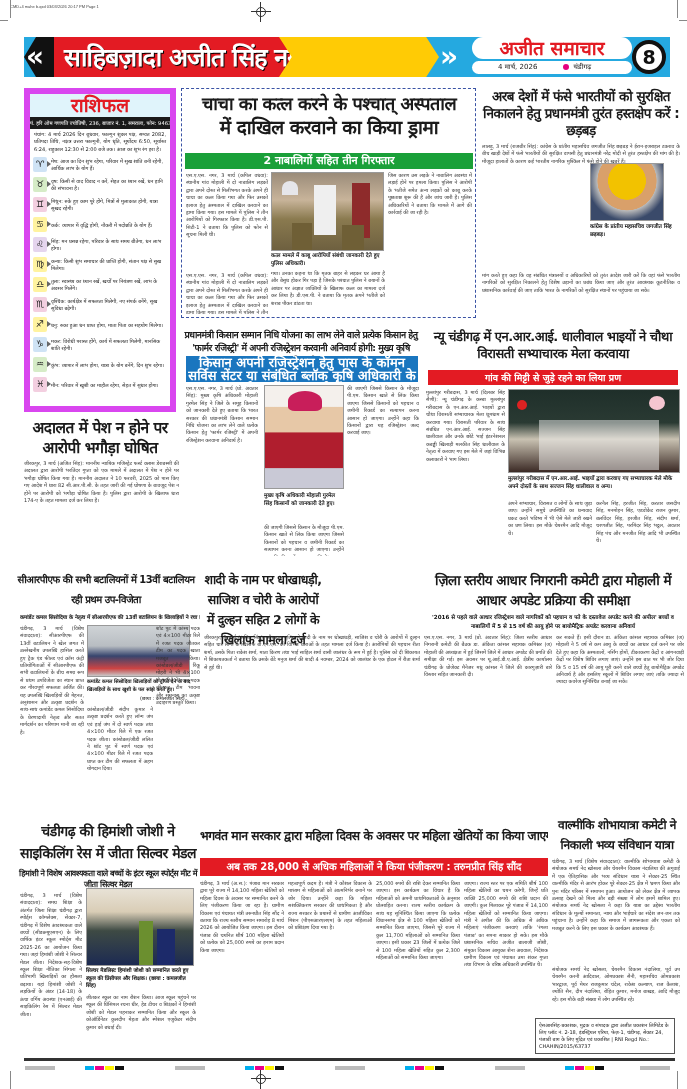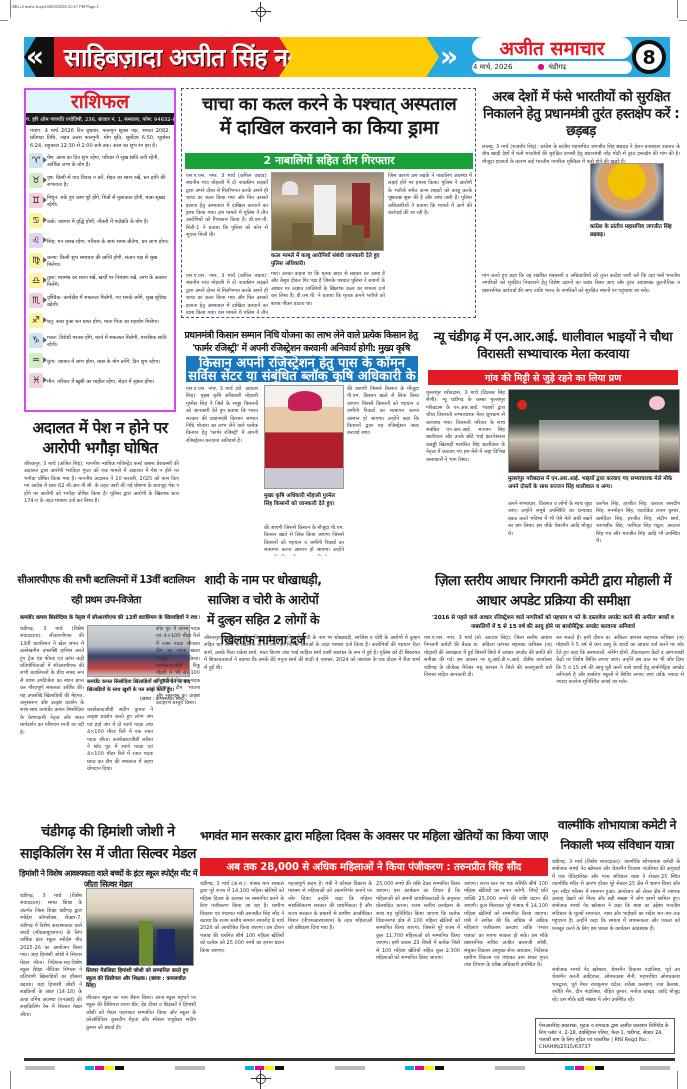--- a/index.html
+++ b/index.html
@@ -13,25 +13,25 @@
 .hline{position:absolute;height:1px;background:#888}
 
 .masthead{position:absolute;left:24px;top:37px;width:646px;height:40px;background:#25a9e0;overflow:hidden}
 .mh-red{position:absolute;left:30px;top:0;width:250px;height:40px;background:#e31b23;clip-path:polygon(0 0,100% 0,100% 100%,0 100%)}
 .mh-yel{position:absolute;left:255px;top:0;width:160px;height:40px;background:#ffcb05;clip-path:polygon(0 0,92% 0,100% 50%,92% 100%,0 100%,8% 50%)}
 .mh-black{position:absolute;left:0;top:0;width:30px;height:40px;background:#111;clip-path:polygon(40% 0,100% 0,100% 100%,40% 100%,0 50%)}
 .mh-chev{position:absolute;color:#fff;font-size:28px;font-weight:bold;top:1px;line-height:38px}
 .mh-title{position:absolute;left:40px;top:2px;font-family:"DejaVu Serif",serif;font-weight:bold;font-size:25px;color:#fff;letter-spacing:-1px;white-space:nowrap;text-shadow:1px 1px 0 #000}
 .mh-sam{position:absolute;left:272px;top:0px;font-family:"DejaVu Serif",serif;font-weight:bold;font-size:30px;color:#e31b23;white-space:nowrap}
 .mh-ajit{position:absolute;left:448px;top:0;width:160px;text-align:center;font-family:"DejaVu Serif",serif;font-weight:bold;font-size:19px;color:#e31b23;background:#fff;border-radius:12px;height:22px;line-height:22px}
-.mh-date{position:absolute;left:448px;top:24px;width:160px;height:13px;background:#fff;border-radius:7px;font-size:7px;line-height:13px;padding-left:1px;color:#222;white-space:nowrap}
+.mh-date{position:absolute;left:448px;top:24px;width:160px;height:13px;background:#fff;border-radius:7px;font-size:7px;line-height:13px;padding-left:26px;color:#222;white-space:nowrap}
 .mh-date .dot{display:inline-block;width:6px;height:6px;border-radius:50%;background:#e6007e;margin:0 4px 0 26px;vertical-align:middle}
 .mh-page{position:absolute;right:4px;top:3px;width:34px;height:34px;border-radius:50%;background:#fff;border:4px solid #111;font-size:19px;font-weight:bold;text-align:center;line-height:27px;color:#111}
 
-.rashi{position:absolute;left:24px;top:88px;width:152px;height:324px;border:2px solid #d946ef;background:#fff}
+.rashi{position:absolute;left:24px;top:88px;width:152px;height:324px;border:6px solid #d946ef;background:#fff}
 .rashi-head{height:23px;background:#e0f4fb;color:#e31b23;font-family:"DejaVu Serif",serif;font-size:19px;font-weight:bold;text-align:center;line-height:23px}
 .rashi-sub{background:#1a1a1a;color:#fff;font-size:5.2px;text-align:center;padding:2px 0;white-space:nowrap;overflow:hidden}
 .rashi-intro{font-size:5px;line-height:7.3px;padding:2px 4px;text-align:justify;color:#222}
 .zod{display:flex;align-items:center;height:20px;padding:0 3px}
 .zod-ic{width:14px;height:15px;border-radius:2px;flex:0 0 14px;margin-right:4px;font-size:9px;text-align:center;line-height:15px;position:relative}
 .zod-ic:after{content:"";position:absolute;right:-4px;top:4px;border-left:4px solid #666;border-top:3.5px solid transparent;border-bottom:3.5px solid transparent}
 .zod-t{font-size:5px;line-height:6.5px;color:#222}
 
 .dashbox{position:absolute;border:1px dashed #3a53a4}
 .headline{position:absolute;font-family:"DejaVu Sans",sans-serif;font-weight:bold;color:#1a1a1a;text-align:center;letter-spacing:-0.5px;white-space:nowrap;overflow:hidden}

